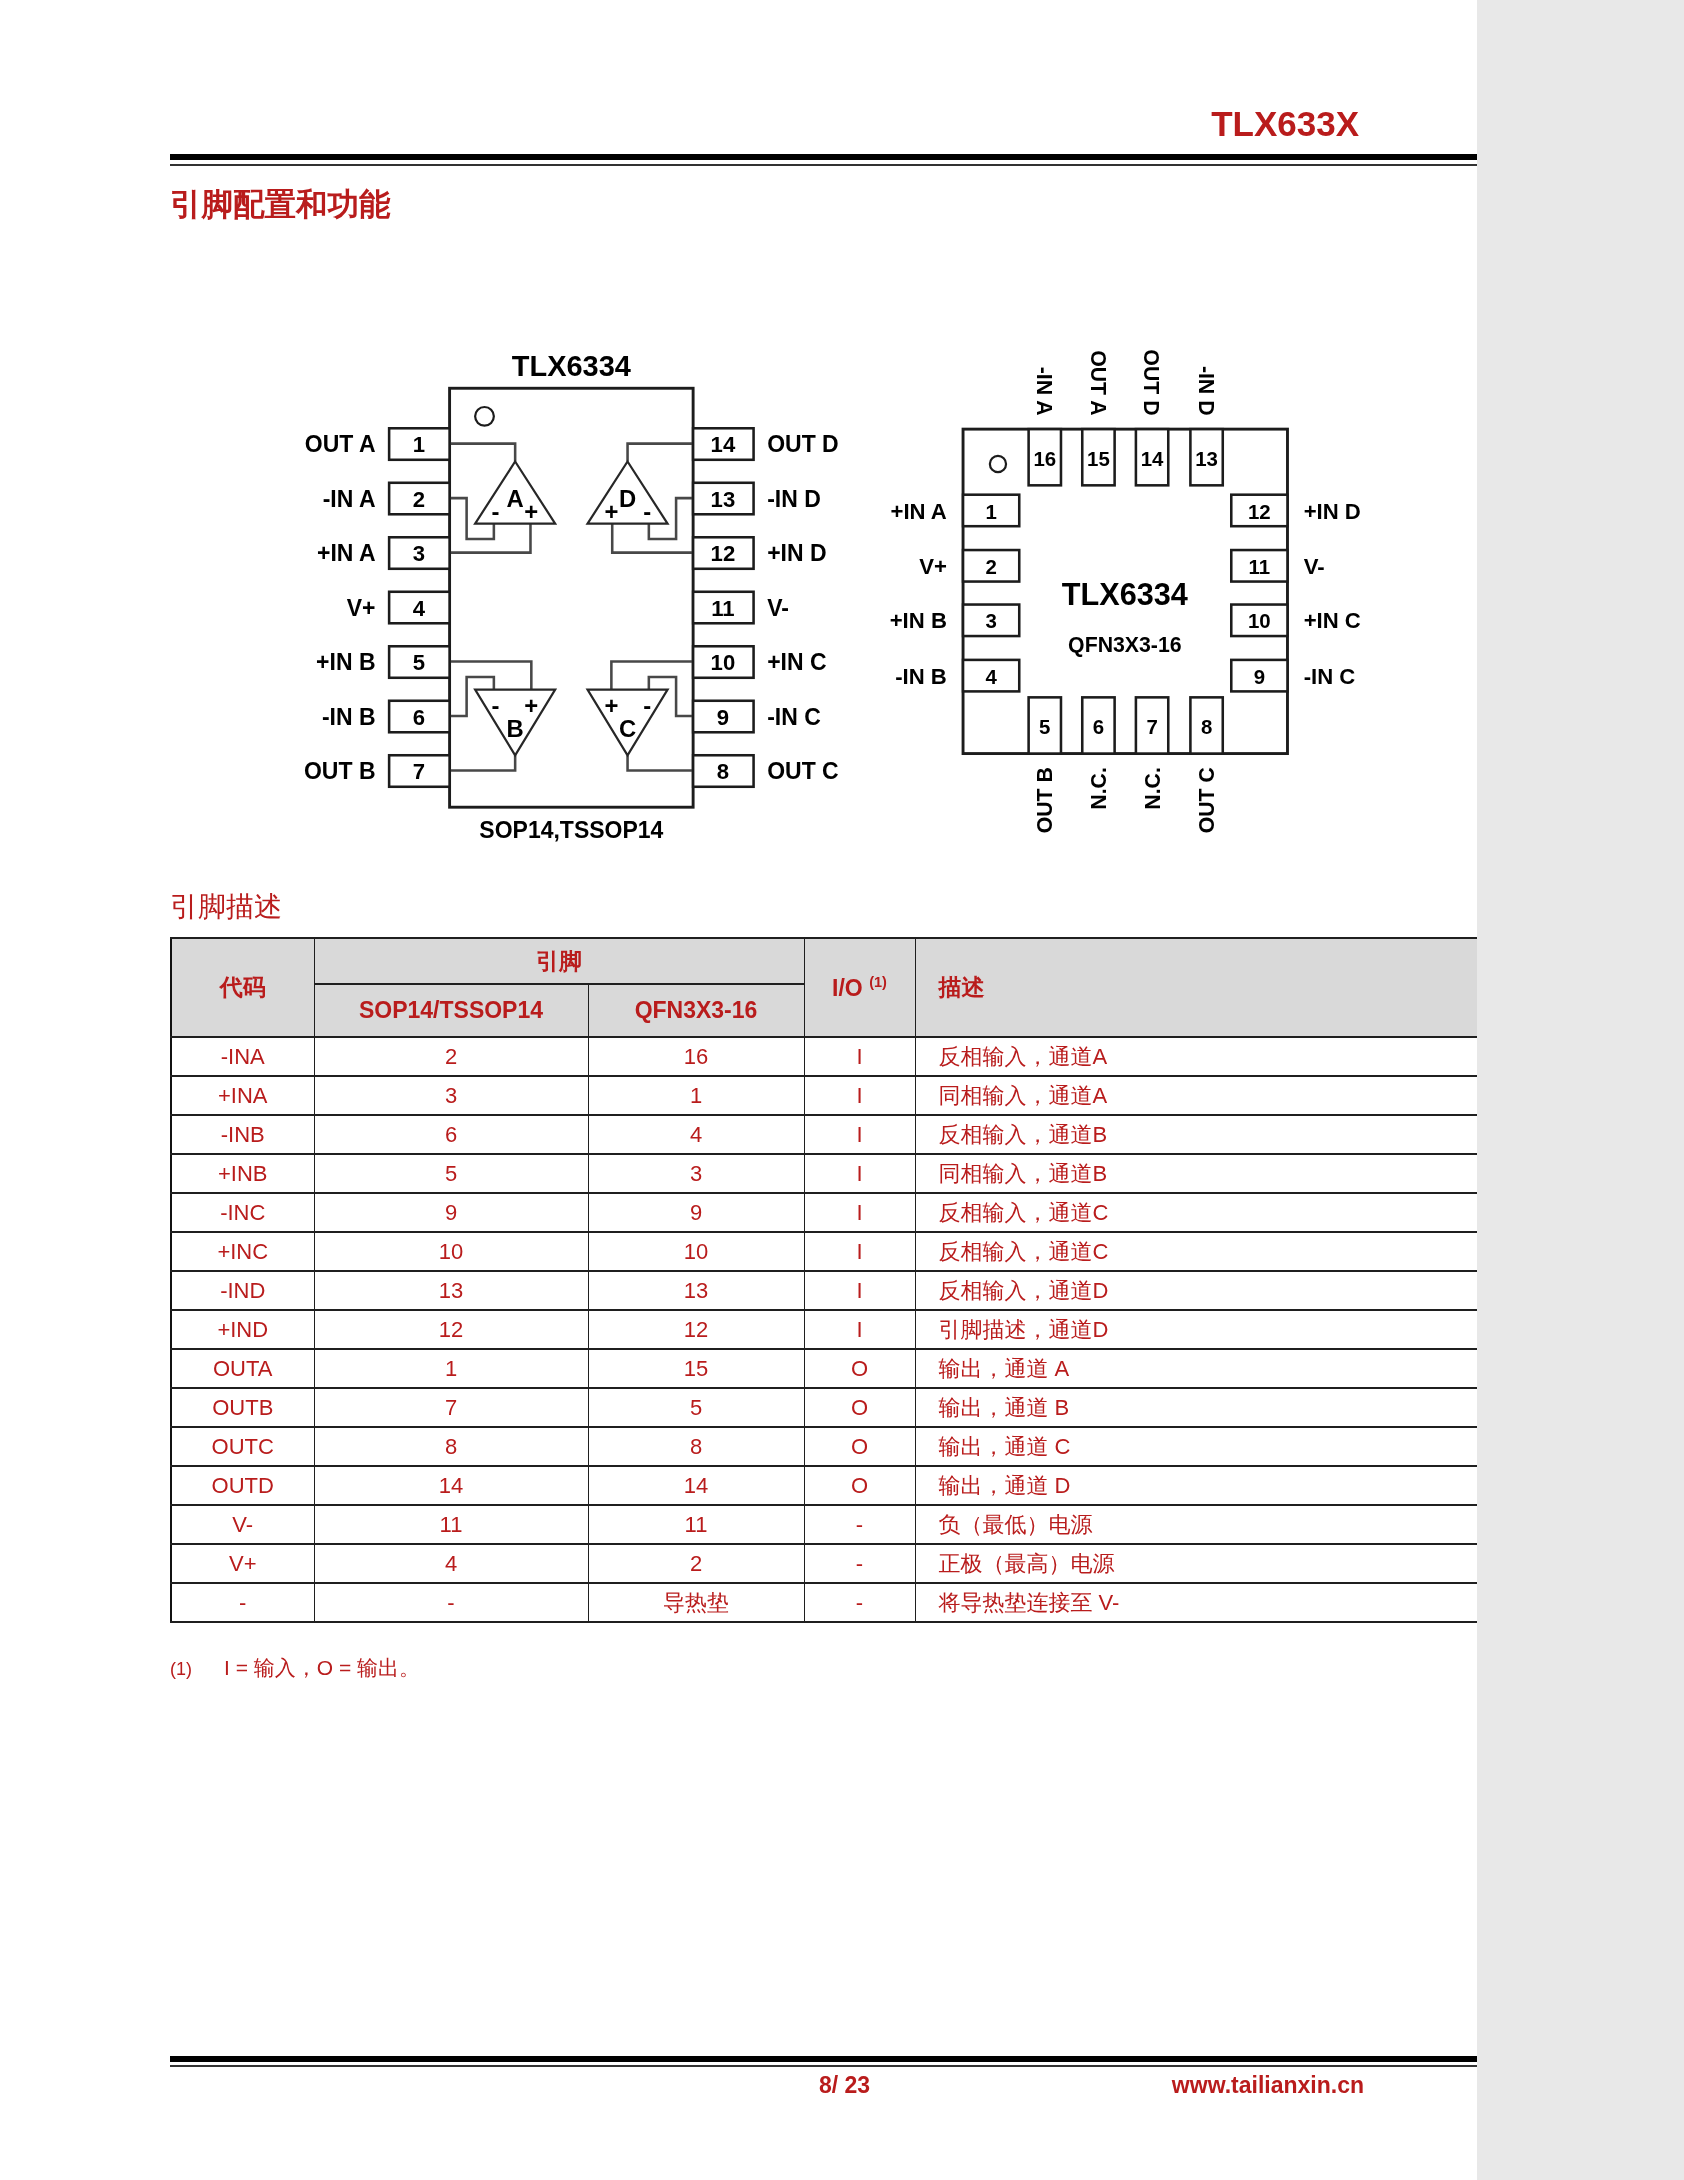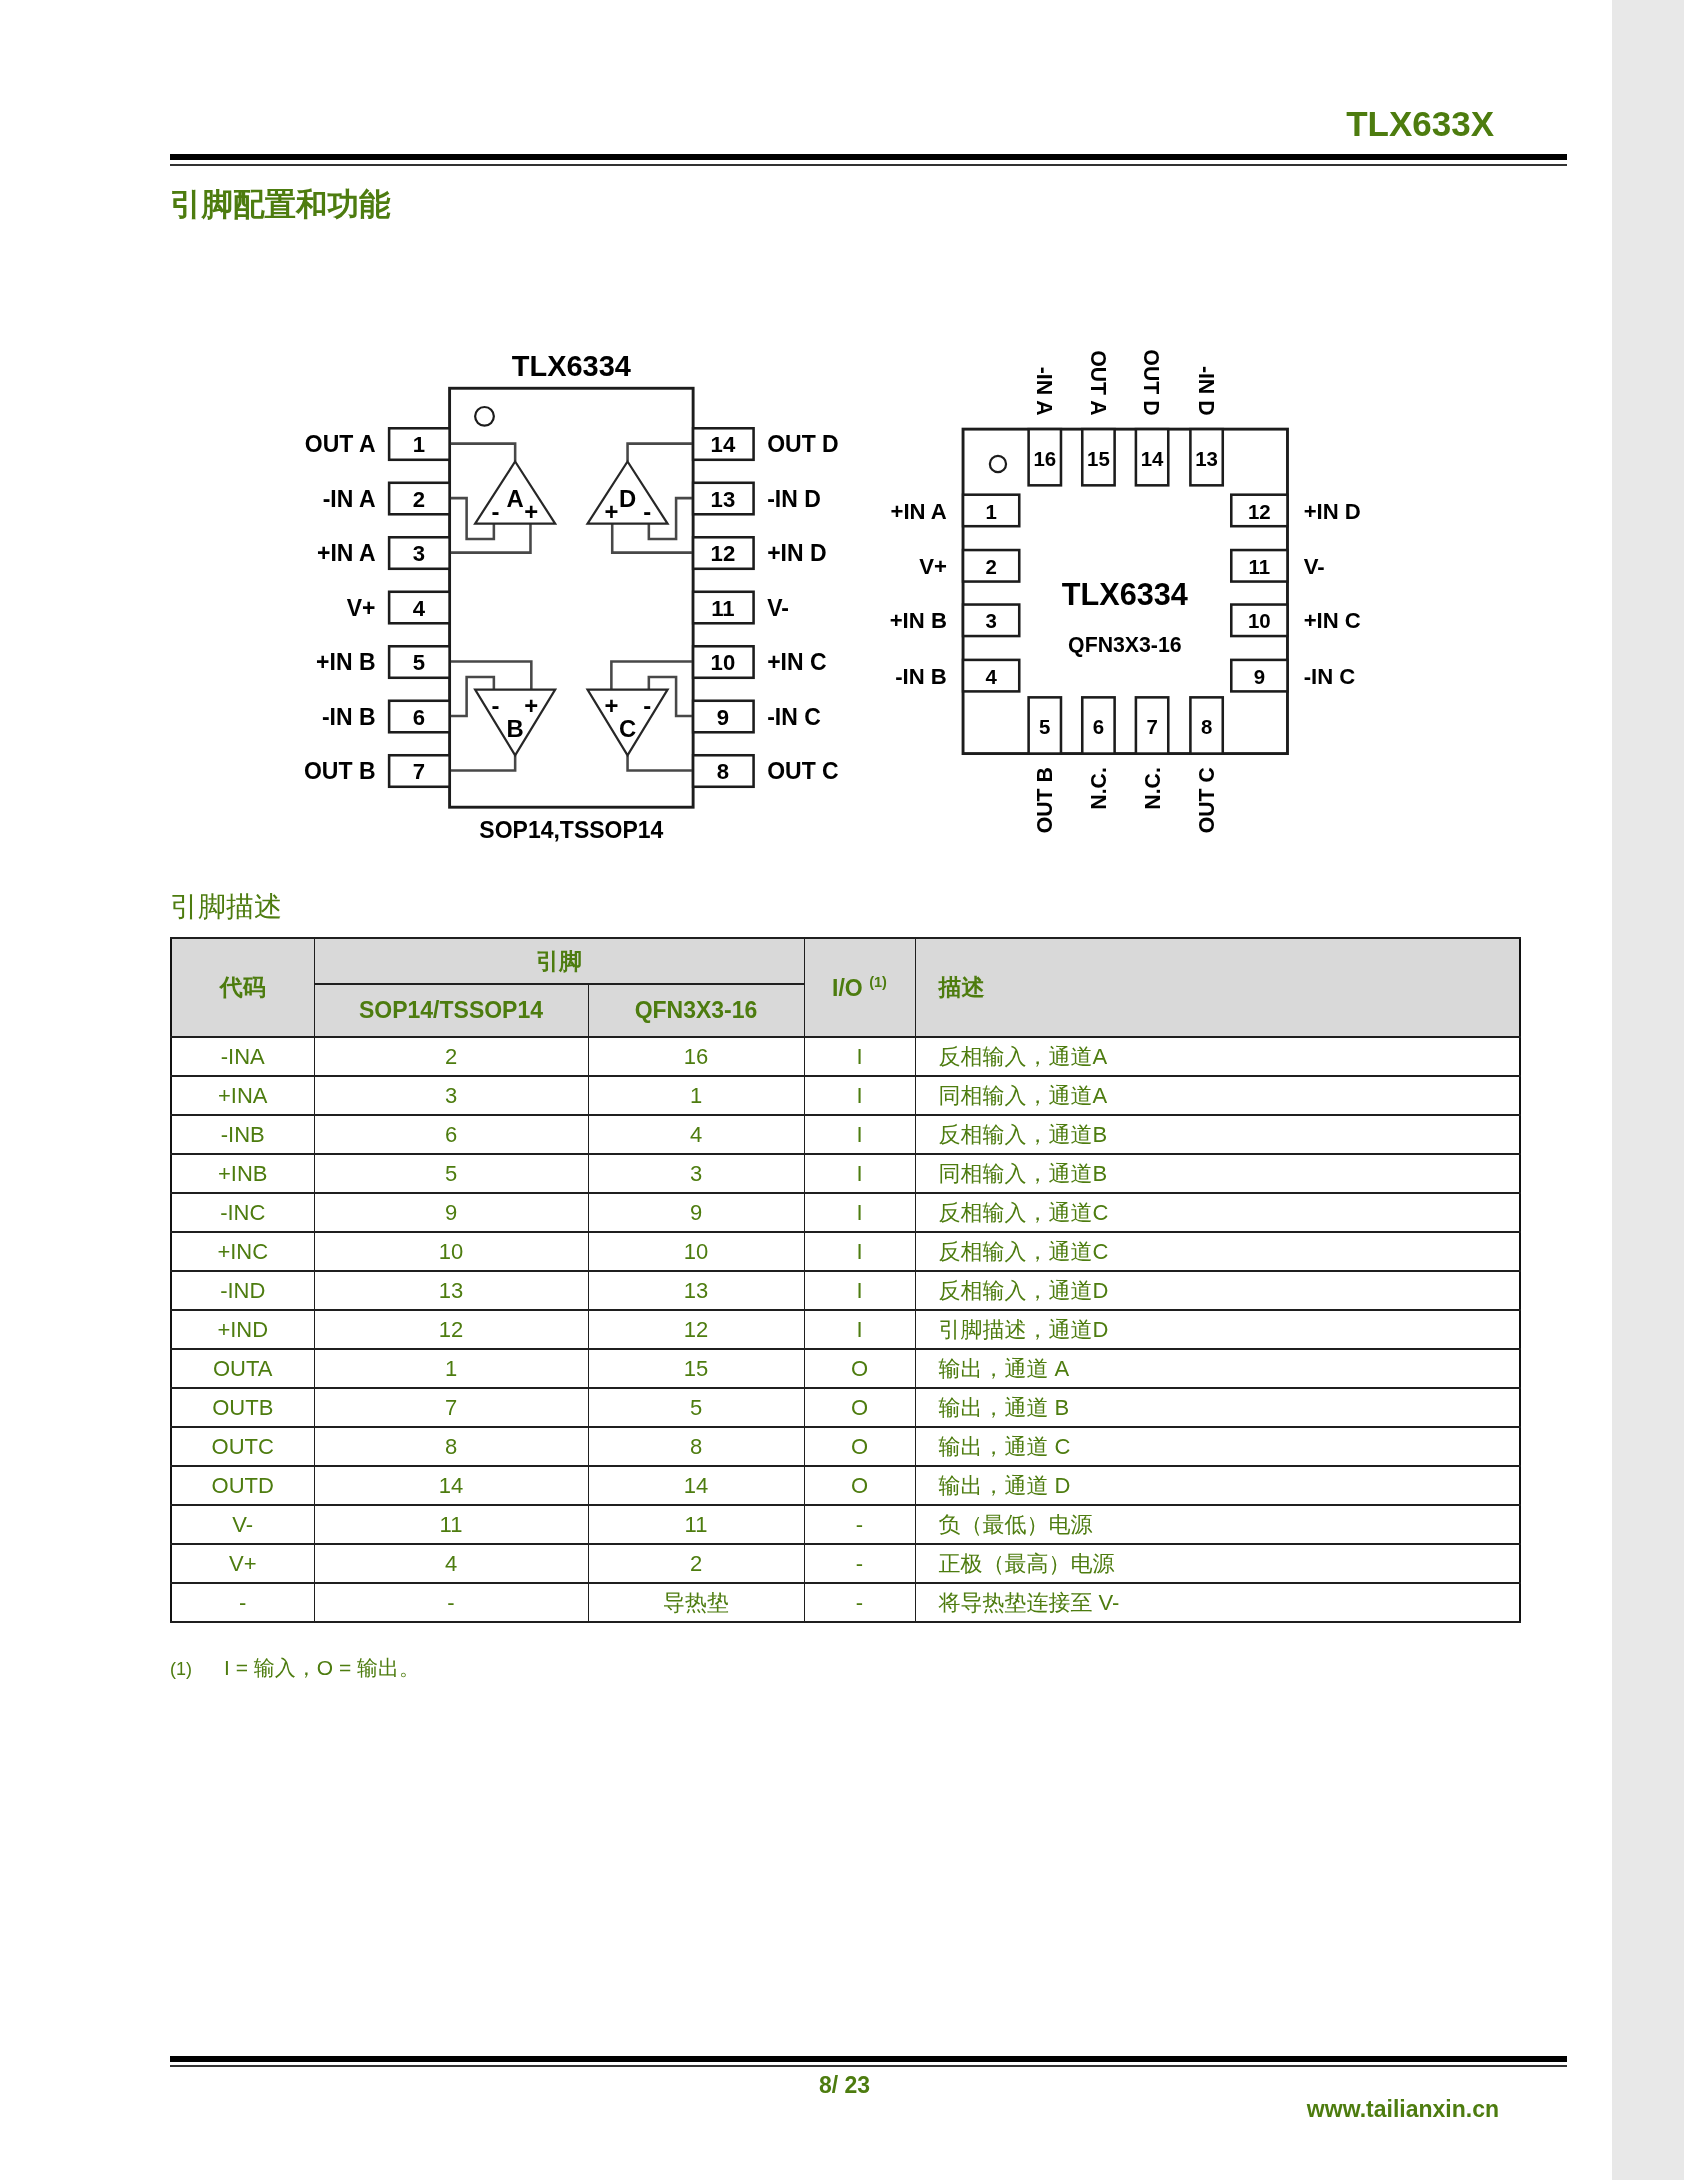--- a/index.html
+++ b/index.html
@@ -1,17 +1,17 @@
 <!DOCTYPE html>
 <html style="font-size:13.6px"><head>
 <meta charset="utf-8">
 <style>
   html,body{margin:0;padding:0;background:#e8e8e8;}
-  #page{position:relative;width:1612px;height:2181px;background:#ffffff;
-        font-family:"Liberation Sans",sans-serif;color:#4d7c0f;overflow:hidden;}
+  #page{position:relative;width:1477px;height:2181px;background:#ffffff;
+        font-family:"Liberation Sans",sans-serif;color:#b91c1c;overflow:hidden;}
   .abs{position:absolute;}
 
   #doc-title{top:104px;right:118px;font-size:35px;font-weight:bold;}
   #rule-top{left:170px;top:154px;width:1397px;height:6px;background:#000;}
   #rule-top-thin{left:170px;top:164px;width:1397px;height:1.7px;background:#333;}
   #section-title{left:170px;top:184px;font-size:31.5px;font-weight:bold;}
 
   #diagrams{left:221px;top:298px;width:1261px;height:562px;}
   .pkg{fill:#fff;stroke:#1c1c1c;stroke-width:3.4;}
   .pbox{fill:#fff;stroke:#1c1c1c;stroke-width:3;}
@@ -44,21 +44,21 @@
   #pin-table td{height:37px;font-size:22px;text-align:center;background:#fff;}
   #pin-table .desc{text-align:left;padding-left:23px;}
   #pin-table sup{font-size:14.5px;vertical-align:super;font-weight:bold;}
 
   #footnote{left:170px;top:1654px;font-size:21px;}
   #footnote .marker{font-size:18px;margin-right:32px;}
 
   #rule-bottom{left:170px;top:2056px;width:1397px;height:6px;background:#000;}
   #rule-bottom-thin{left:170px;top:2065px;width:1397px;height:1.7px;background:#333;}
   #page-num{left:170px;top:2072px;width:1349px;text-align:center;font-size:23px;font-weight:bold;}
-  #website{right:113px;top:2072px;font-size:23px;font-weight:bold;margin-top:24px;}
+  #website{right:113px;top:2072px;font-size:23px;font-weight:bold;}
 </style>
 </head>
 <body>
 
 <div id="page">
 
   <div class="abs" id="doc-title">TLX633X</div>
   <div class="abs" id="rule-top"></div>
   <div class="abs" id="rule-top-thin"></div>
   <div class="abs" id="section-title">引脚配置和功能</div>

